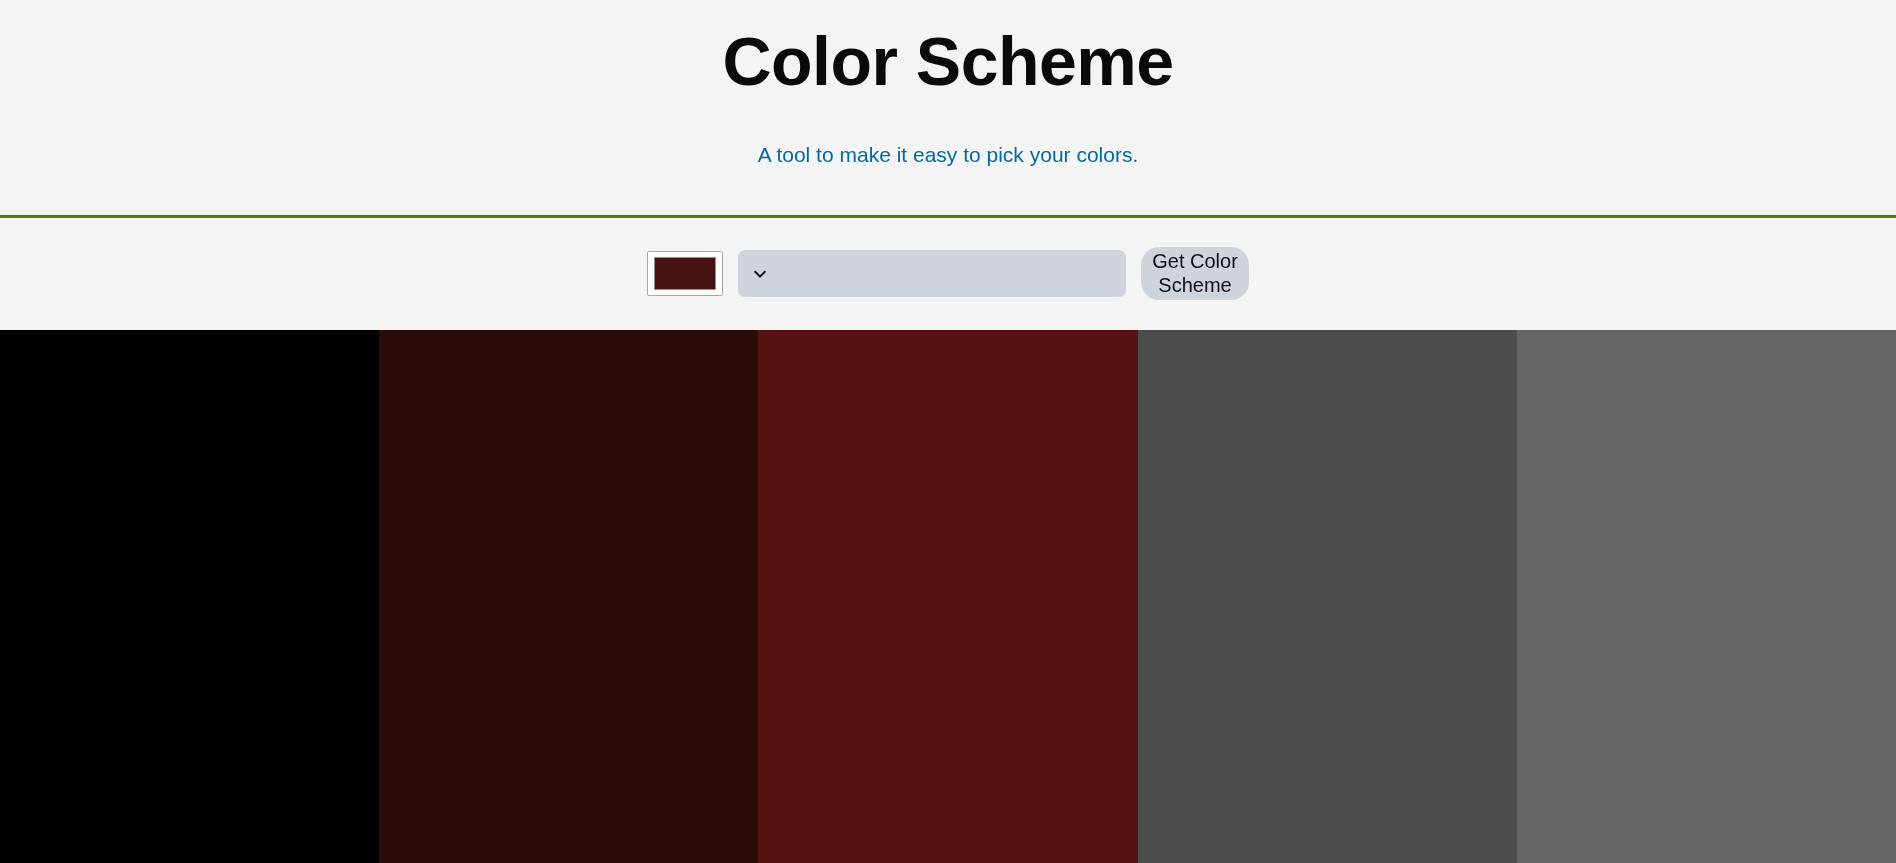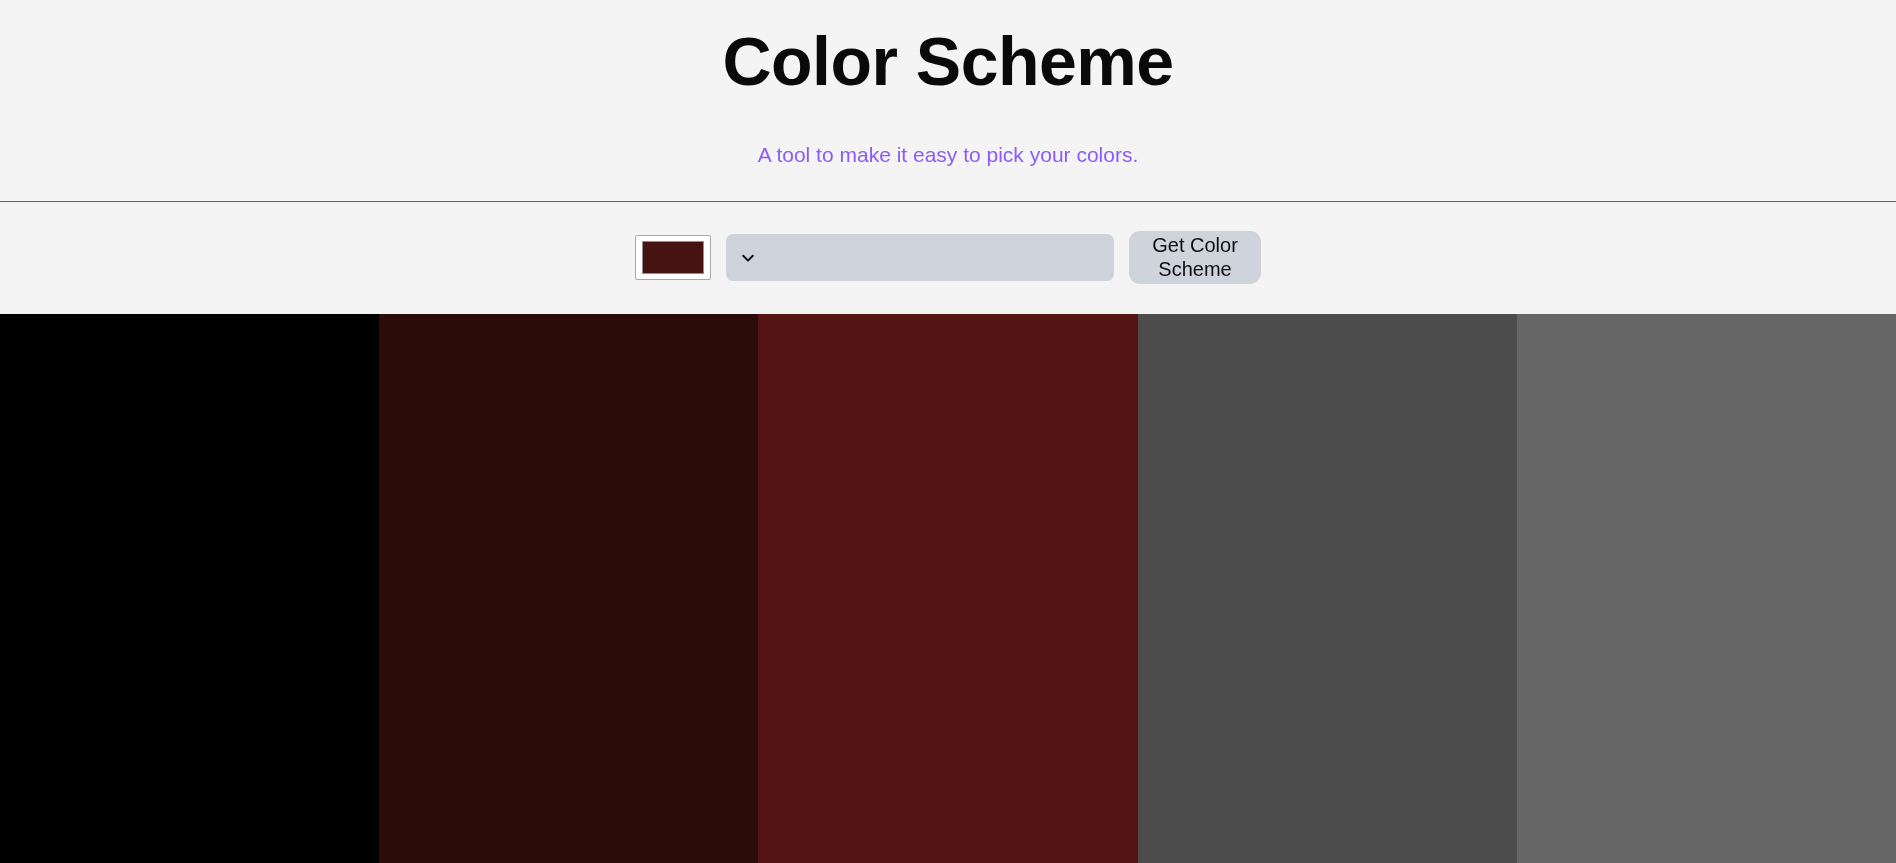--- a/index.html
+++ b/index.html
@@ -16,40 +16,40 @@
     color: #111111;
     display: flex;
     flex-direction: column;
   }
 
   
   .page-header {
     background: #f4f4f4;
     padding: 26px 0 30px 0;
     text-align: center;
-    border-bottom: 1px solid #4d7c0f;
+    border-bottom: 3px solid #4d7c0f;
     flex: 0 0 auto;
   }
   .page-title {
     font-size: 68px;
     font-weight: 700;
     line-height: 1.05;
     letter-spacing: -0.5px;
     margin: 0 0 0 0;
     padding: 0;
     color: #0a0a0a;
     font-stretch: condensed;
   }
   .page-subtitle {
     font-size: 21px;
     font-weight: 400;
     line-height: 1.3;
-    margin: 44px 0 2px 0;
+    margin: 44px 0 16px 0;
     padding: 0;
-    color: #8b5cf6;
+    color: #0369a1;
   }
 
   
   .controls-bar {
     background: #f4f4f4;
     flex: 0 0 auto;
     height: 112px;
     display: flex;
     align-items: center;
     justify-content: center;
@@ -95,25 +95,25 @@
     overflow: hidden;
   }
   .chevron {
     flex: 0 0 auto;
     width: 16px;
     height: 16px;
     display: block;
   }
 
   .get-scheme-button {
-    width: 132px;
+    width: 108px;
     height: 53px;
     background: #ced3dc;
     border: none;
-    border-radius: 11px;
+    border-radius: 18px;
     font-family: "Liberation Sans", sans-serif;
     font-size: 20px;
     line-height: 1.18;
     color: #0e0e14;
     cursor: pointer;
     padding: 0 8px;
     text-align: center;
   }
 
   

